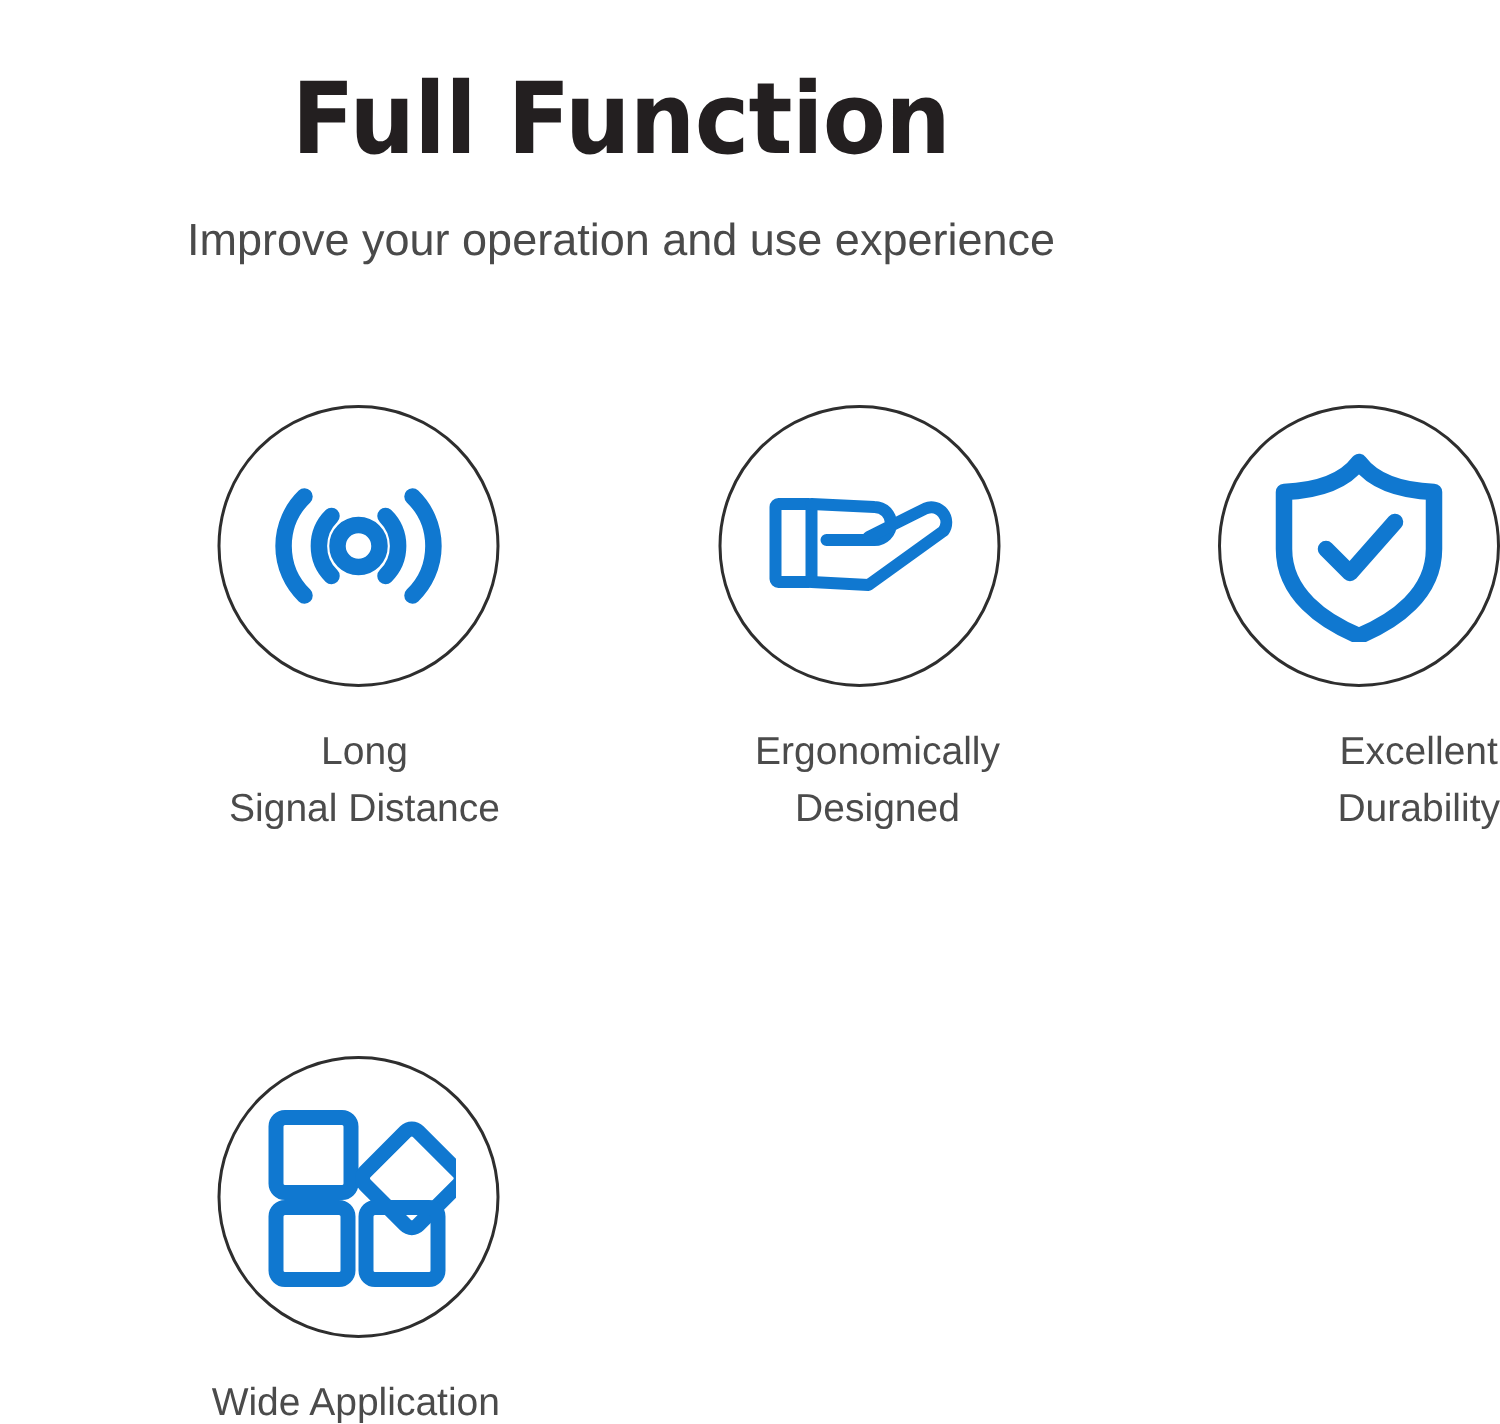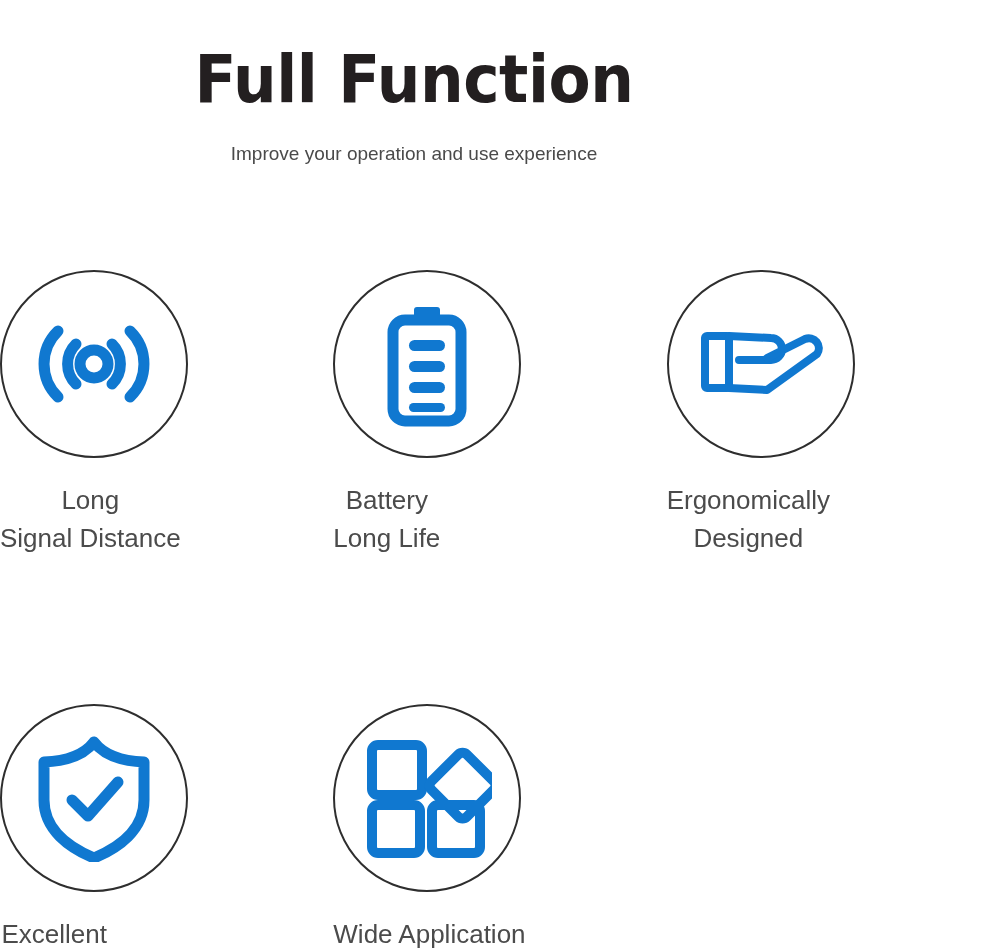--- a/index.html
+++ b/index.html
@@ -39,41 +39,41 @@
     letter-spacing: -0.5px;
     color: #231f20;
     line-height: 1.1;
     transform: scaleX(0.93);
     transform-origin: center center;
   }
   .subtitle {
     margin: 0;
     padding-top: 26px;
     font-family: "Liberation Sans", sans-serif;
-    font-size: 19px;
+    font-size: 30px;
     font-weight: 400;
     color: #4a4a4a;
     line-height: 1.2;
   }
 
   
   .grid {
     position: absolute;
     top: 270px;
     left: 0;
     width: 1000px;
     display: grid;
     grid-template-columns: repeat(3, 1fr);
     grid-template-rows: auto auto;
     row-gap: 147px;
   }
   .cell {
     display: flex;
     flex-direction: column;
-    align-items: flex-start;
+    align-items: flex-end;
   }
   .circle {
     width: 188px;
     height: 188px;
     border-radius: 50%;
     border: 2px solid #2e2e2e;
     box-sizing: border-box;
     display: flex;
     align-items: center;
     justify-content: center;
@@ -120,39 +120,20 @@
 
             <circle cx="65" cy="65" r="14" stroke="#1078D0" stroke-width="11" fill="none"></circle>
           </svg>
         </span>
       </div>
       <div class="caption">Long
 Signal Distance</div>
     </div>
 
 
-    <div class="cell">
-      <div class="circle">
-        <span>
-          <svg width="130" height="130" viewBox="0 0 130 130" fill="none">
-
-            <rect x="52" y="8" width="26" height="11" rx="3" fill="#1078D0"></rect>
-
-            <rect x="31" y="21" width="68" height="101" rx="12" stroke="#1078D0" stroke-width="11" fill="none"></rect>
-
-            <rect x="47" y="41" width="36" height="11" rx="5.5" fill="#1078D0"></rect>
-            <rect x="47" y="62" width="36" height="11" rx="5.5" fill="#1078D0"></rect>
-            <rect x="47" y="83" width="36" height="11" rx="5.5" fill="#1078D0"></rect>
-            <rect x="47" y="104" width="36" height="9" rx="4.5" fill="#1078D0"></rect>
-          </svg>
-        </span>
-      </div>
-      <div class="caption">Battery
-Long Life</div>
-    </div>
 
     <div class="cell">
       <div class="circle">
         <span>
           <svg width="136" height="136" viewBox="0 0 136 136" fill="none">
             <g stroke="#1078D0" stroke-width="8" stroke-linecap="round" stroke-linejoin="round" fill="none">
 
               <rect x="12" y="40" width="24" height="52" rx="2"></rect>
 
               <path d="M 36 40 L 78 42 A 11 11 0 0 1 78 64 L 46 64"></path>

